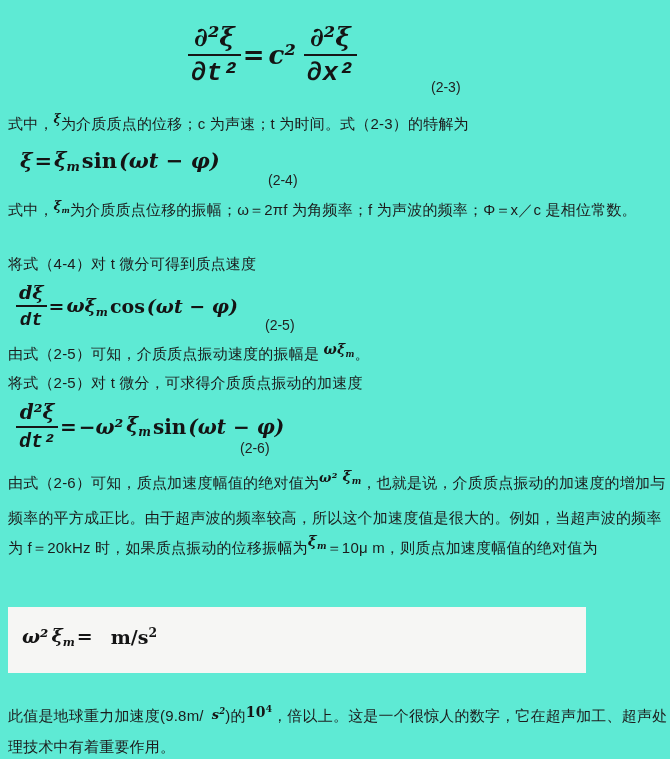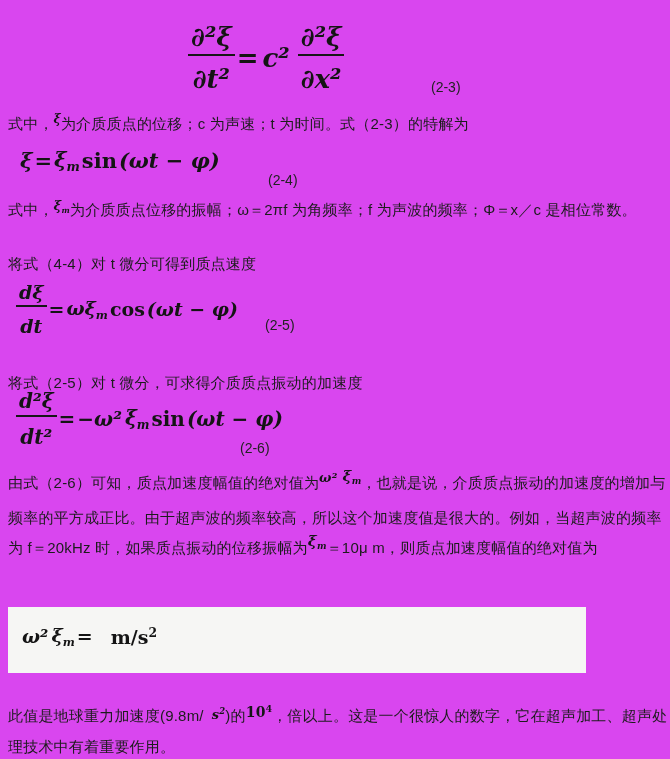--- a/index.html
+++ b/index.html
@@ -2,35 +2,35 @@
 <html><head>
 <meta charset="utf-8">
 <style>
   * { margin:0; padding:0; box-sizing:border-box; }
   html,body { width:670px; height:759px; }
   body {
     background:#ffffff;
     font-family:"Liberation Sans","DejaVu Sans",sans-serif;
     color:#1c1c1c;
   }
-  .page { position:relative; width:670px; height:759px; background:#d946ef; overflow:hidden; }
+  .page { position:relative; width:670px; height:759px; background:#5eead4; overflow:hidden; }
 
   
   .para { position:absolute; font-size:15px; line-height:28px; letter-spacing:0.2px; }
 
   
   .eq {
     position:absolute; display:flex; align-items:center;
     font-family:"DejaVu Serif","Liberation Serif",serif;
     font-style:italic; font-weight:600; color:#141414;
     white-space:nowrap;
   }
   .eq .frac { display:inline-flex; flex-direction:column; text-align:center; vertical-align:middle; }
   .eq .frac .num { display:block; padding:0 3px 2px 3px; }
-  .eq .frac .den { display:block; border-top:2px solid #161616; padding:8px 3px 0 3px; }
+  .eq .frac .den { display:block; border-top:2px solid #161616; padding:2px 3px 0 3px;font-family:Liberation Mono, monospace; }
   .eq .tok { margin:0 2px; }
   .eq .fn { font-style:normal; font-weight:600; margin:0 2px; }
   .eq23 { font-size:26px; font-weight:700; }
   .eq-label {
     position:absolute; font-family:"Liberation Sans",sans-serif;
     font-style:normal; font-weight:400; font-size:14px; color:#222;
   }
 
   
   .sb { font-size:0.60em; font-style:italic; vertical-align:-0.35em; }
@@ -92,23 +92,26 @@
       <span class="num">dξ</span>
       <span class="den">dt</span>
     </span>
     <span class="tok">=</span>
     <span><span>ωξ</span><span class="sb">m</span></span>
     <span class="fn">cos</span>
     <span>(ωt − φ)</span>
   </div>
   <div class="eq-label" style="left:265px; top:317px;">(2-5)</div>
 
+  <div class="para" style="left:8px; top:340px; width:658px;">
+    <span>由式（2-5）可知，介质质点振动速度的振幅是 </span><span class="im r-wxim"><span>ωξ</span><span class="sb">m</span></span><span>。</span>
+  </div>
   <div class="para" style="left:8px; top:369px; width:658px;">将式（2-5）对 t 微分，可求得介质质点振动的加速度</div>
 
-  <div class="eq" style="left:16px; top:389px; font-size:20px;">
+  <div class="eq" style="left:16px; top:400px; font-size:20px;">
     <span class="frac">
       <span class="num">d²ξ</span>
       <span class="den">dt²</span>
     </span>
     <span class="tok">=</span>
     <span>−ω²</span>
     <span style="margin-left:3px;"><span>ξ</span><span class="sb">m</span></span>
     <span class="fn">sin</span>
     <span>(ωt − φ)</span>
   </div>

